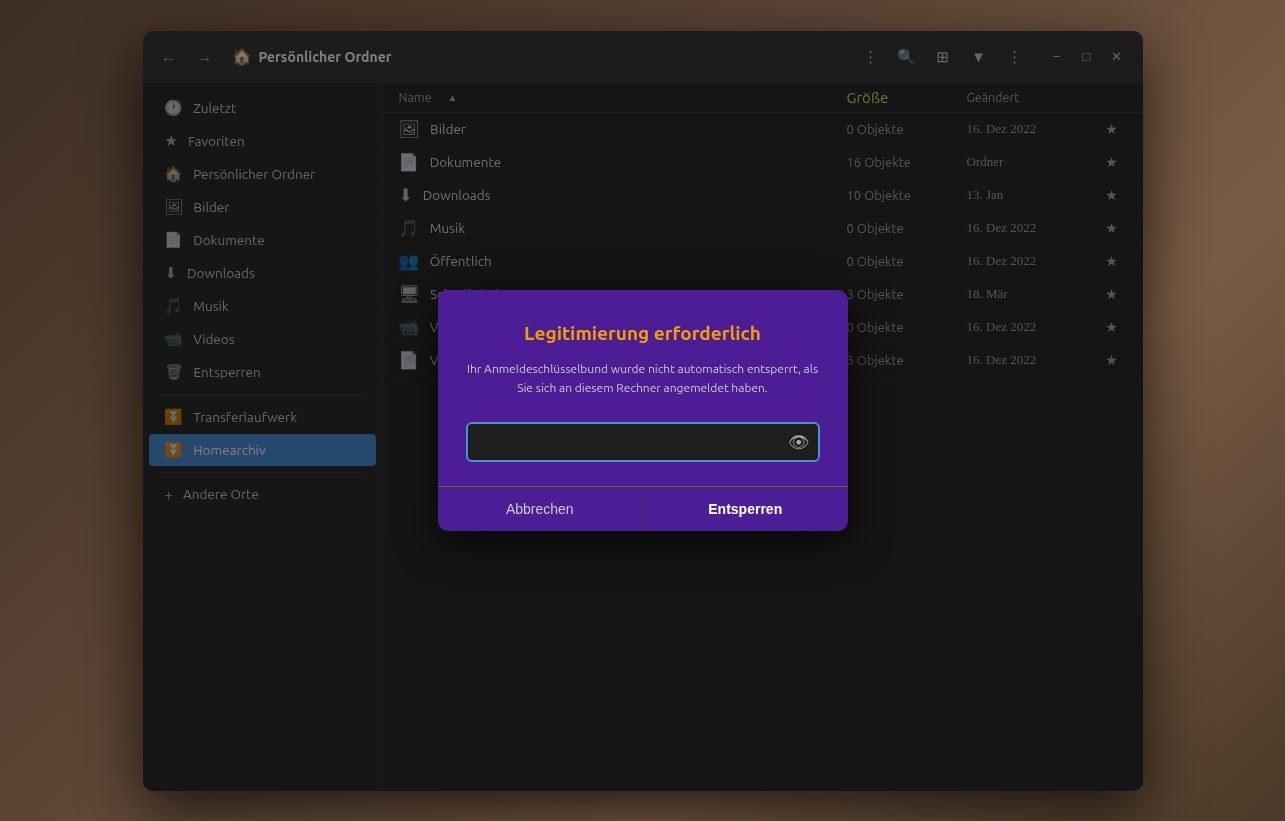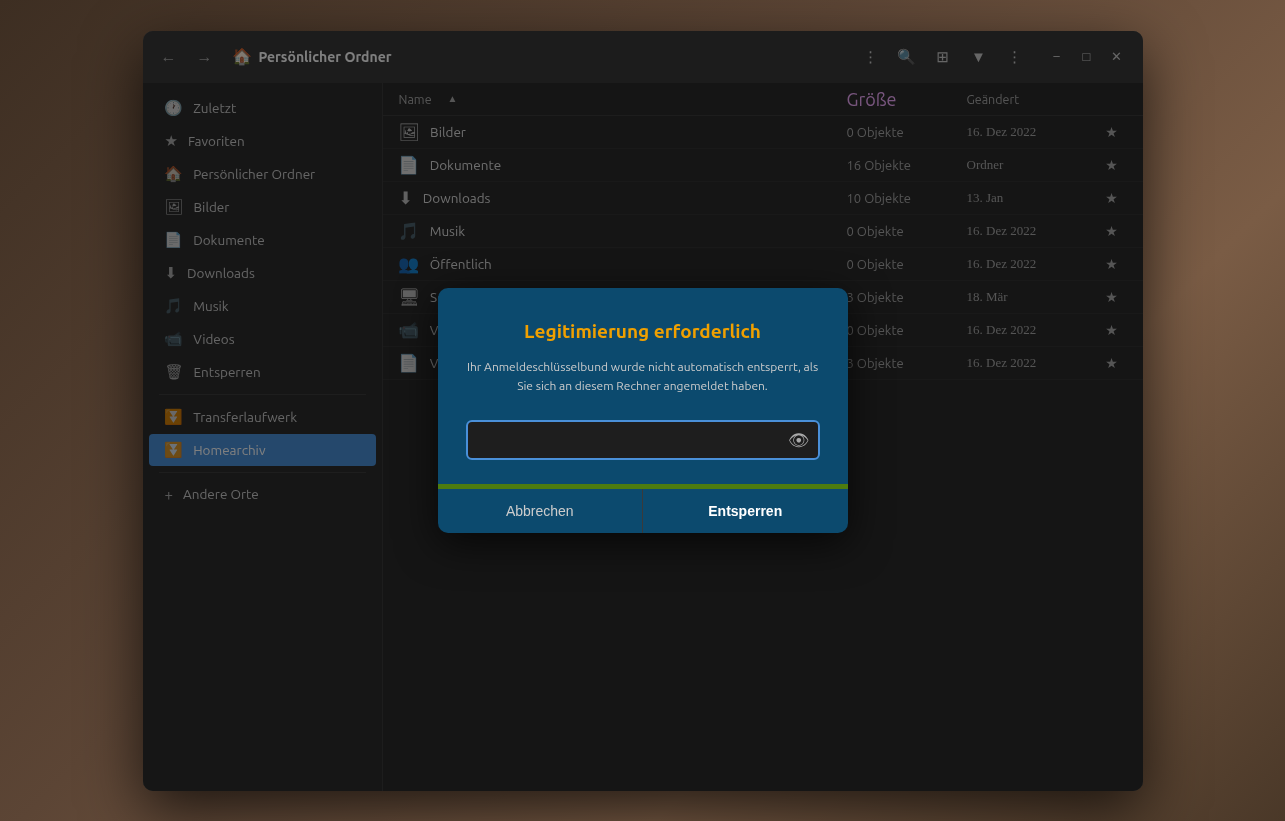--- a/index.html
+++ b/index.html
@@ -173,22 +173,22 @@
       flex: 1;
       font-size: 12.5px;
       color: #aaa;
       display: flex;
       align-items: center;
       gap: 16px;
     }
 
     .col-size {
       width: 120px;
-      font-size: 18px;
-      color: #f0abfc;
+      font-size: 15px;
+      color: #bef264;
     }
 
     .col-modified {
       width: 130px;
       font-size: 12.5px;
       color: #aaa;
     }
 
     .col-star { width: 30px; }
 
@@ -244,21 +244,21 @@
       background: rgba(0,0,0,0.5);
       display: flex;
       align-items: center;
       justify-content: center;
       z-index: 100;
     }
 
     
     .dialog {
       width: 410px;
-      background: #0c4a6e;
+      background: #4c1d95;
       border-radius: 10px;
       overflow: hidden;
       box-shadow: 0 10px 40px rgba(0,0,0,0.7);
     }
 
     .dialog-body {
       padding: 32px 28px 24px;
       text-align: center;
     }
 
@@ -302,21 +302,21 @@
       border: none;
       color: #aaa;
       cursor: pointer;
       font-size: 17px;
       display: flex;
       align-items: center;
     }
 
     .dialog-footer {
       display: flex;
-      border-top: 5px solid #4d7c0f;
+      border-top: 1px solid #4d7c0f;
     }
 
     .dialog-btn {
       flex: 1;
       padding: 14px;
       background: transparent;
       border: none;
       color: #ccc;
       font-size: 14px;
       font-weight: 500;

